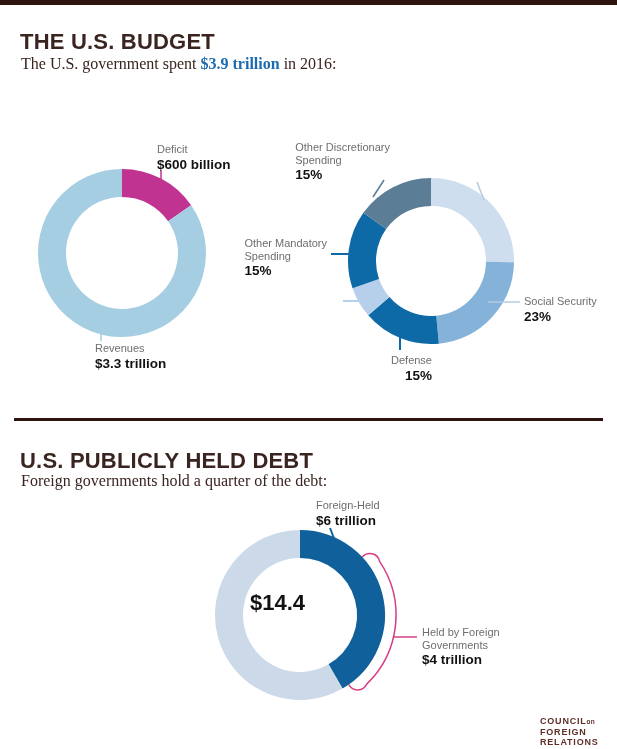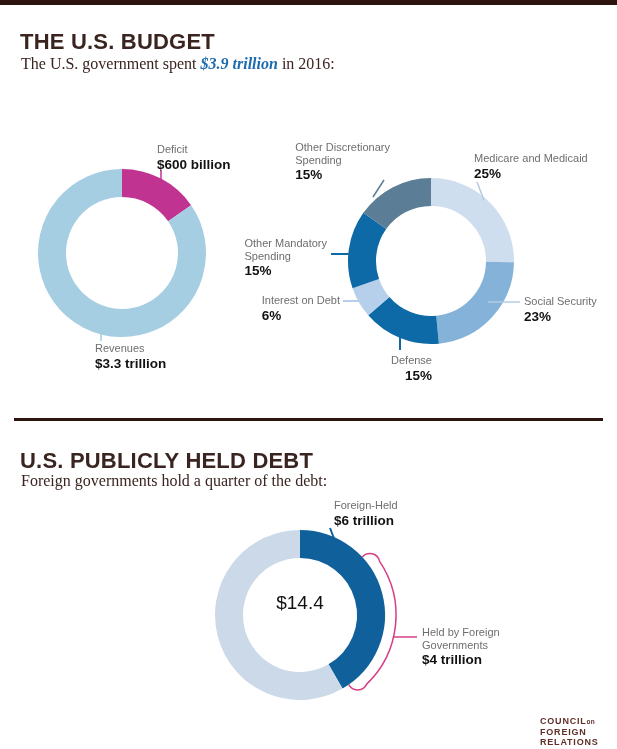--- a/index.html
+++ b/index.html
@@ -1,29 +1,29 @@
 <!DOCTYPE html>
 <html><head>
 <meta charset="utf-8">
 <style>
   html,body{margin:0;padding:0;background:#ffffff;}
   .canvas{position:relative;width:617px;height:749px;background:#ffffff;overflow:hidden;
           font-family:"Liberation Sans",sans-serif;}
   .topbar{position:absolute;left:0;top:0;width:617px;height:5px;background:#2d140e;}
   .sec-title{position:absolute;font-size:22px;font-weight:bold;color:#3a2420;letter-spacing:.2px;}
   .sec-sub{position:absolute;font-family:"Liberation Serif",serif;font-size:16px;color:#3a2420;}
-  .sec-sub .hl{color:#1c6aaf;font-weight:bold;font-style:italic;}
+  .sec-sub .hl{color:#1c6aaf;font-weight:bold;}
   .divider{position:absolute;left:14px;top:418px;width:589px;height:3px;background:#2d140e;}
   svg.layer{position:absolute;left:0;top:0;}
   .lbl{position:absolute;font-size:11px;color:#6e6e6e;line-height:12.5px;}
   .lbl .val{font-size:13.5px;font-weight:bold;color:#121212;line-height:15px;margin-top:1px;}
   .t-right{text-align:left;}
   .t-center{text-align:right;}
-  .center-label{position:absolute;left:250px;top:593px;width:100px;text-align:center;
-                font-size:19px;font-weight:normal;color:#121212;line-height:20px;}
+  .center-label{position:absolute;left:250px;top:593px;width:100px;
+                font-size:22px;font-weight:bold;color:#121212;line-height:20px;}
   .src{position:absolute;left:22px;top:766px;font-family:"Liberation Serif",serif;font-size:10px;color:#2b2b2b;}
   .credit{position:absolute;left:358px;top:734px;font-family:"Liberation Serif",serif;font-size:10px;color:#2b2b2b;margin-top:26px;}
   .src b,.credit b{font-weight:bold;}
   .logo{position:absolute;left:540px;top:716px;font-size:9px;font-weight:bold;color:#5f2f28;
         letter-spacing:.8px;line-height:10px;}
   .logo .sm{font-size:6.5px;letter-spacing:.2px;}
 </style>
 </head>
 <body>
 
@@ -74,48 +74,40 @@
   <div class="lbl" style="left:95px;top:342px">
     <div>Revenues</div>
     <div class="val">$3.3 trillion</div>
   </div>
 
   <div class="lbl t-right" style="right:227px;top:141px">
     <div>Other Discretionary</div>
     <div>Spending</div>
     <div class="val">15%</div>
   </div>
-  <div class="lbl" style="left:474px;top:152px">
-    <div>Medicare and Medicaid</div>
-    <div class="val">25%</div>
-  </div>
   <div class="lbl t-right" style="right:290px;top:237px">
     <div>Other Mandatory</div>
     <div>Spending</div>
     <div class="val">15%</div>
-  </div>
-  <div class="lbl t-right" style="right:277px;top:294px">
-    <div>Interest on Debt</div>
-    <div class="val">6%</div>
   </div>
   <div class="lbl t-center" style="left:368px;top:354px;width:64px">
     <div>Defense</div>
     <div class="val">15%</div>
   </div>
   <div class="lbl" style="left:524px;top:295px">
     <div>Social Security</div>
     <div class="val">23%</div>
   </div>
 
   <div class="divider"></div>
 
   <div class="sec-title" style="left:20px;top:448px">U.S. PUBLICLY HELD DEBT</div>
   <div class="sec-sub" style="left:21px;top:472px">Foreign governments hold a quarter of the debt:</div>
 
-  <div class="lbl" style="left:334px;top:499px">
+  <div class="lbl" style="left:316px;top:499px">
     <div>Foreign-Held</div>
     <div class="val">$6 trillion</div>
   </div>
   <div class="center-label">
     <div>$14.4</div>
   </div>
   <div class="lbl" style="left:422px;top:626px">
     <div>Held by Foreign</div>
     <div>Governments</div>
     <div class="val">$4 trillion</div>

